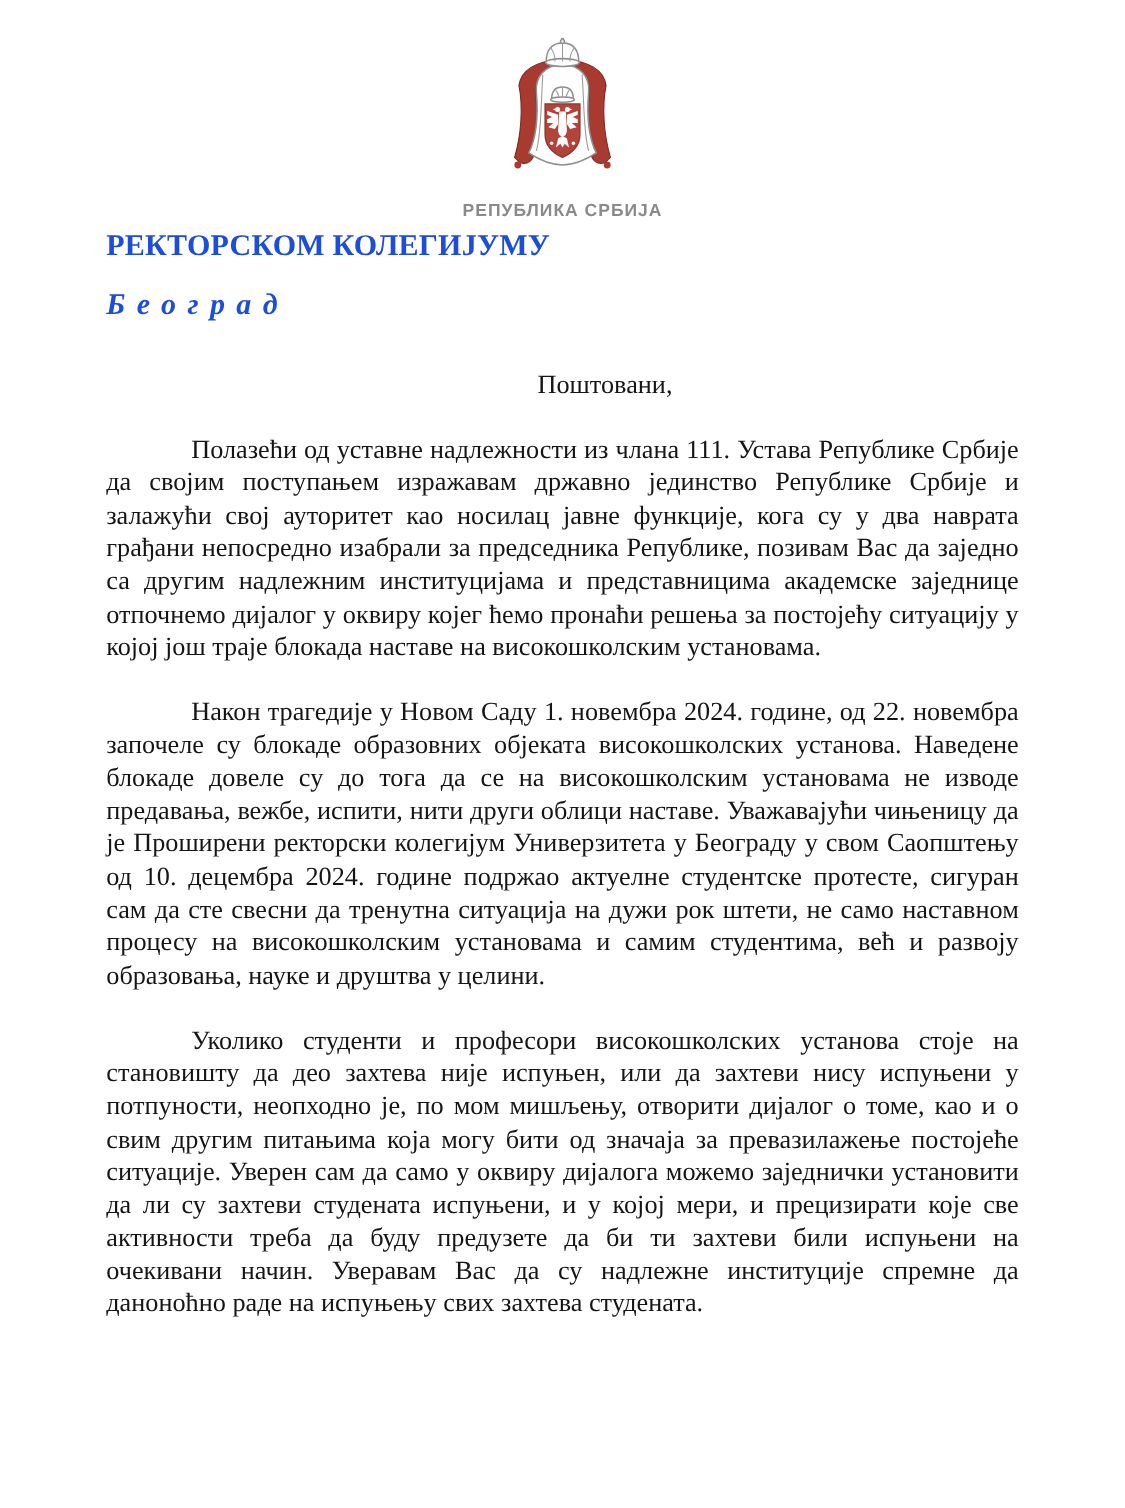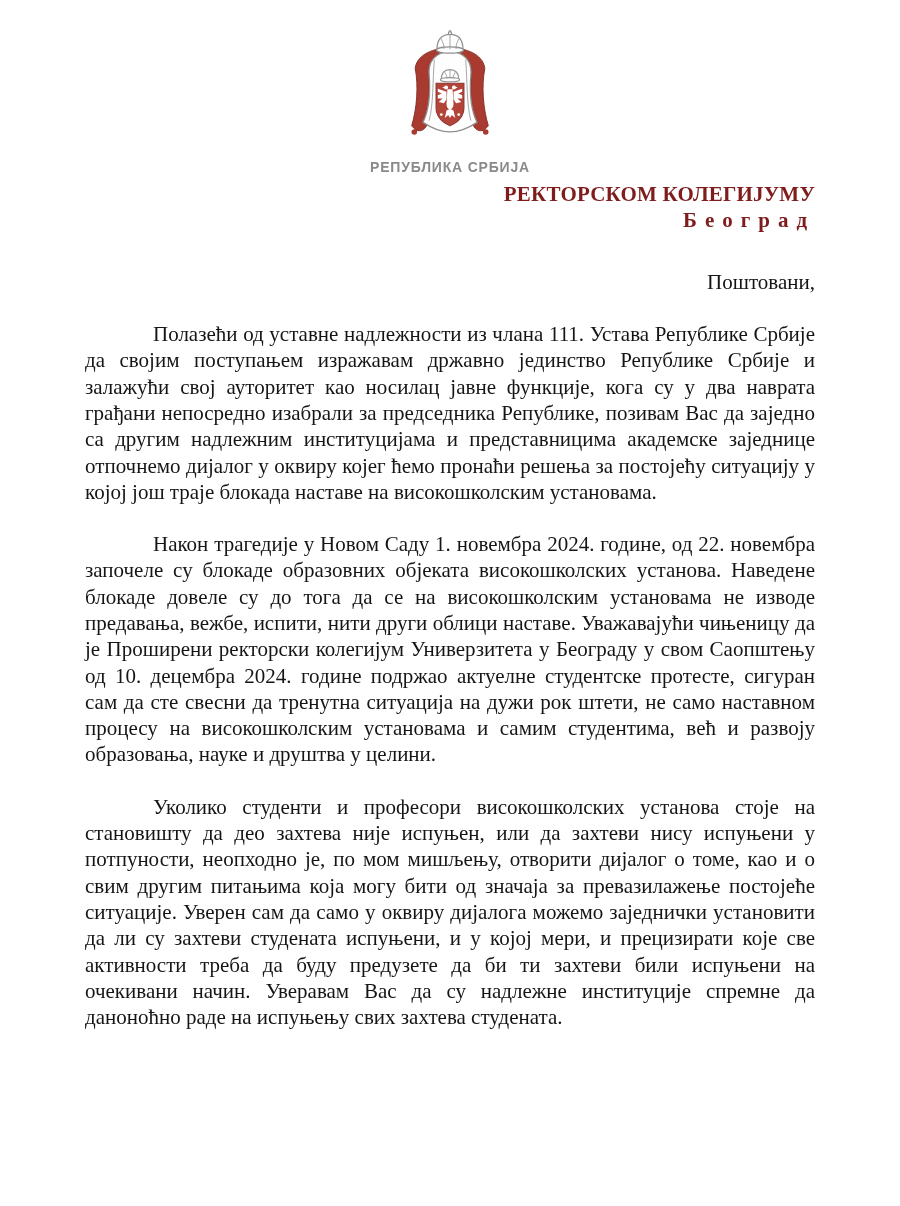--- a/index.html
+++ b/index.html
@@ -19,37 +19,36 @@
     color:#8a8a8a;
     font-family:"Liberation Sans","DejaVu Sans",sans-serif;
     font-weight:bold;
     font-size:14px;
     line-height:1.3;
     letter-spacing:0.8px;
     margin-top:2px;
   }
   .recipient {
     margin:6px 85px 0;
-    text-align:right;
     font-weight:bold;
-    font-size:21px;
+    font-size:24px;
     line-height:1.18;
     letter-spacing:0.2px;
-    color:#7f1d1d;
+    color:#1d4ed8;
   }
-  .recipient .city { letter-spacing:0.38em; margin-top:1px; }
+  .recipient .city { letter-spacing:0.38em; margin-top:18px;font-style:italic; }
   .letter-body {
     margin:36px 85px 0;
     font-size:21px;
     line-height:26.3px;
     text-align:justify;
     color:#151515;
   }
   .letter-body p { margin:0 0 26px 0; text-indent:68px; }
-  .letter-body p.salutation { text-align:right; }
+  .letter-body p.salutation { text-align:center; }
   .crest-outline { stroke:#8f8f8f; stroke-width:1.4; fill:#fefefe; }
   .crest-thin   { stroke:#9a9a9a; stroke-width:1; fill:none; }
 </style>
 </head>
 <body>
 
 <div class="page">
 
   <div class="crest">
     <svg viewBox="0 0 120 140" aria-hidden="true">

